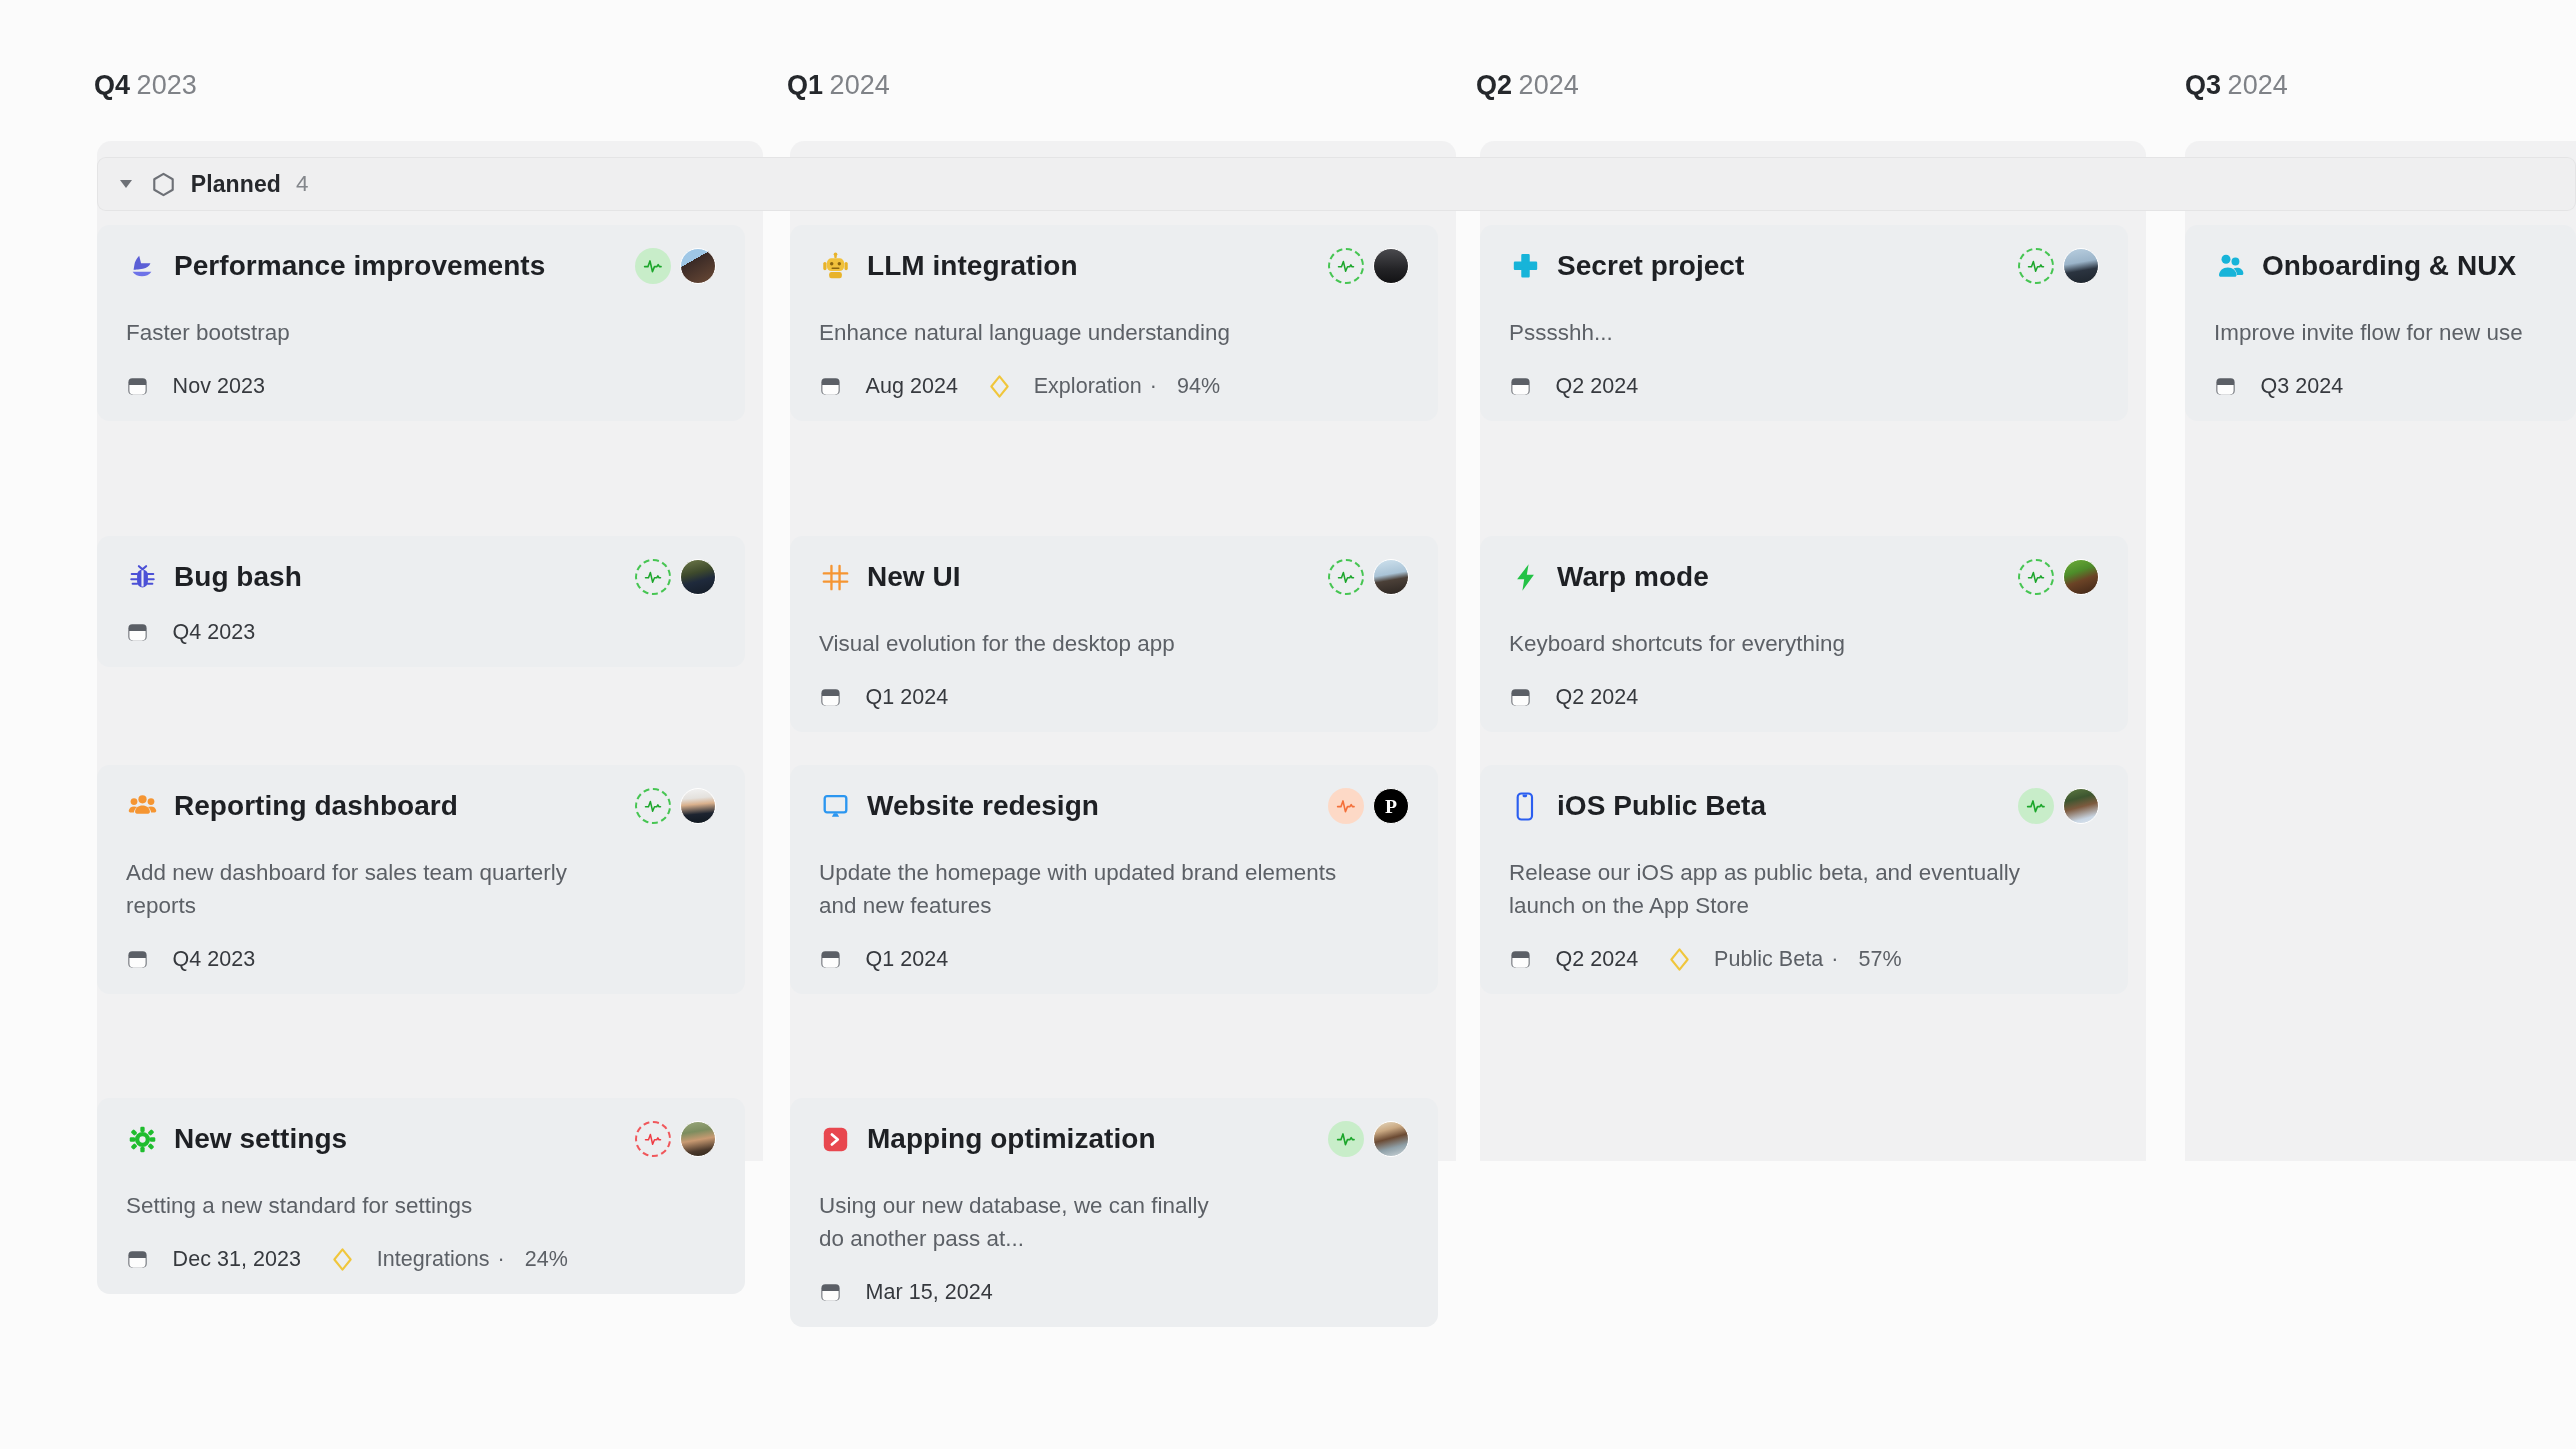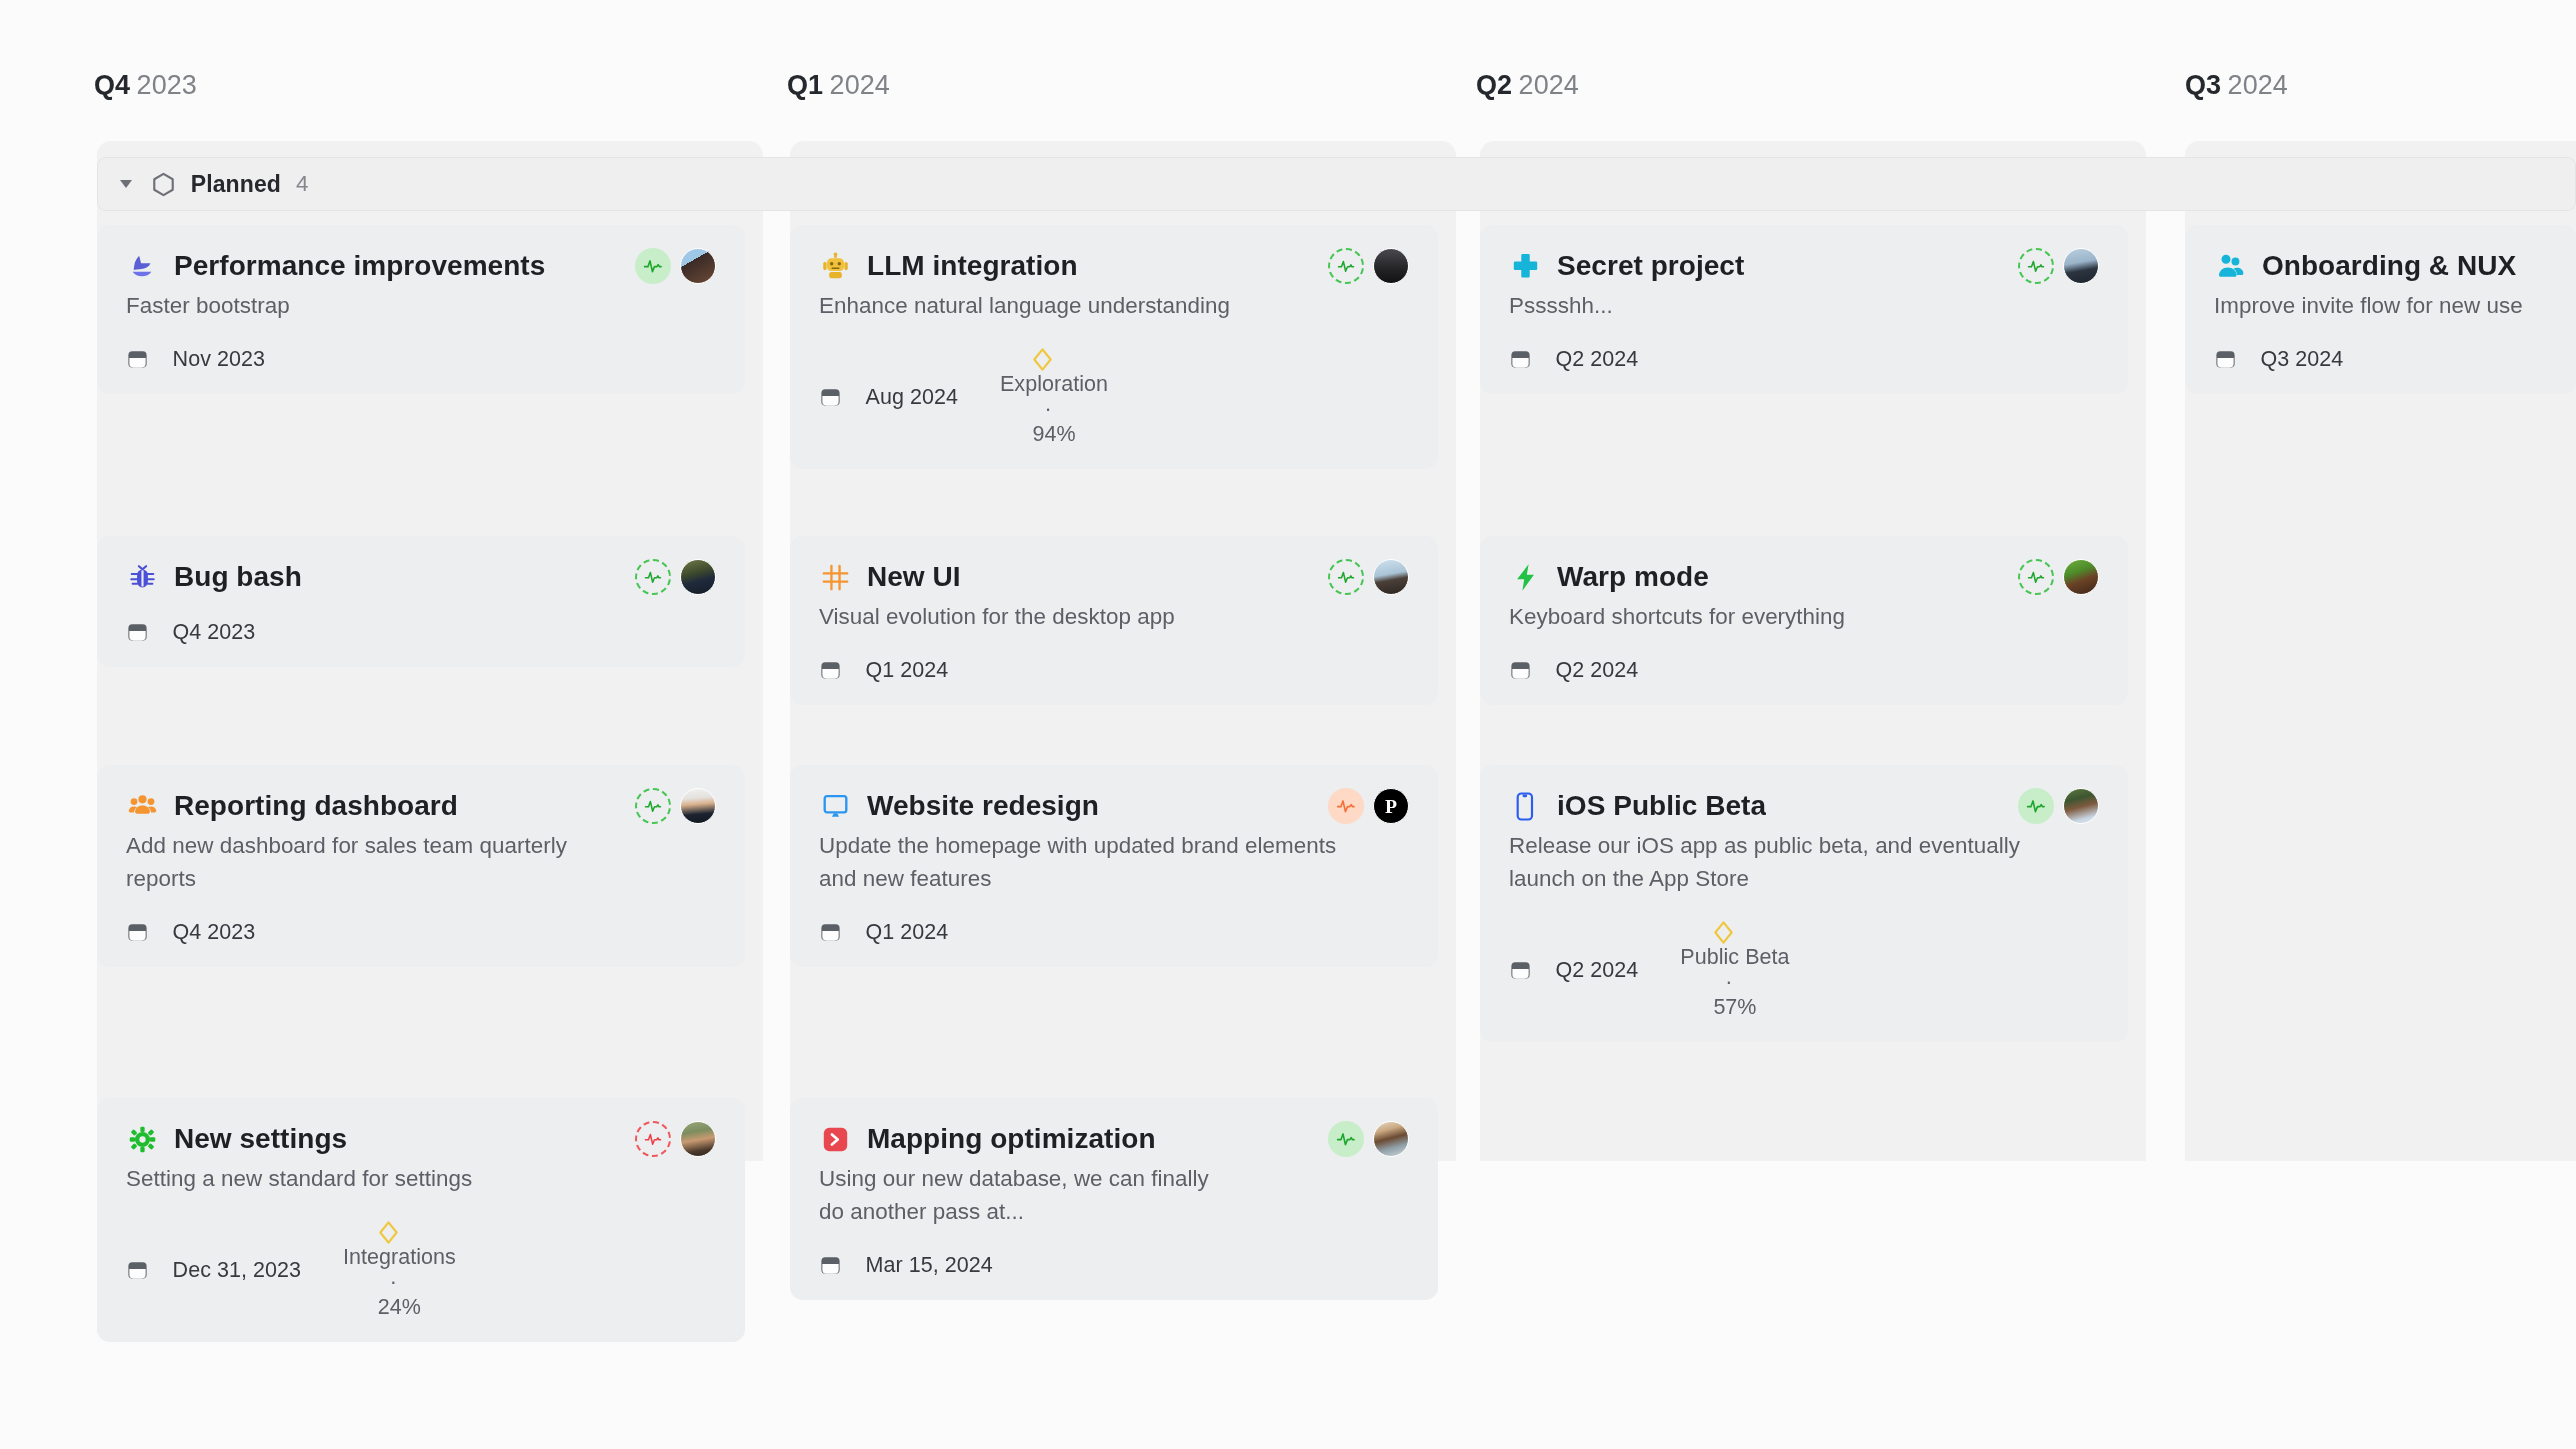--- a/index.html
+++ b/index.html
@@ -111,38 +111,38 @@
     width: 36px; height: 36px;
     border-radius: 50%;
     overflow: hidden;
     flex: 0 0 auto;
     display: flex; align-items: center; justify-content: center;
     font-size: 17px; font-weight: 600; color: #fff;
     border: 1.8px solid #fff;
   }
 
   .card-desc {
-    margin-top: 5px;
+    margin-top: 32px;
     font-size: 22.4px;
     line-height: 1.48;
     color: #5c6066;
     letter-spacing: 0.04px;
   }
   .card.clipped .card-desc { white-space: nowrap; }
 
   .card-meta {
     margin-top: 25px;
     display: flex;
     align-items: center;
     font-size: 21.5px;
     color: #36393e;
     letter-spacing: 0.04px;
   }
   .meta-group { display: flex; align-items: center; }
-  .meta-group + .meta-group { margin-left: 30px; flex-direction: column; }
+  .meta-group + .meta-group { margin-left: 30px; }
   .cal-icon { width: 23px; height: 23px; margin-right: 11.6px; flex: 0 0 auto; }
   .dia-icon { width: 23px; height: 25px; margin-right: 10.7px; flex: 0 0 auto; }
   .meta-text { white-space: nowrap; margin-left: 12px; }
   .meta-group.milestone .meta-text { color: #5c6066; }
 </style>
 </head>
 <body>
 
 <div id="root">
 

